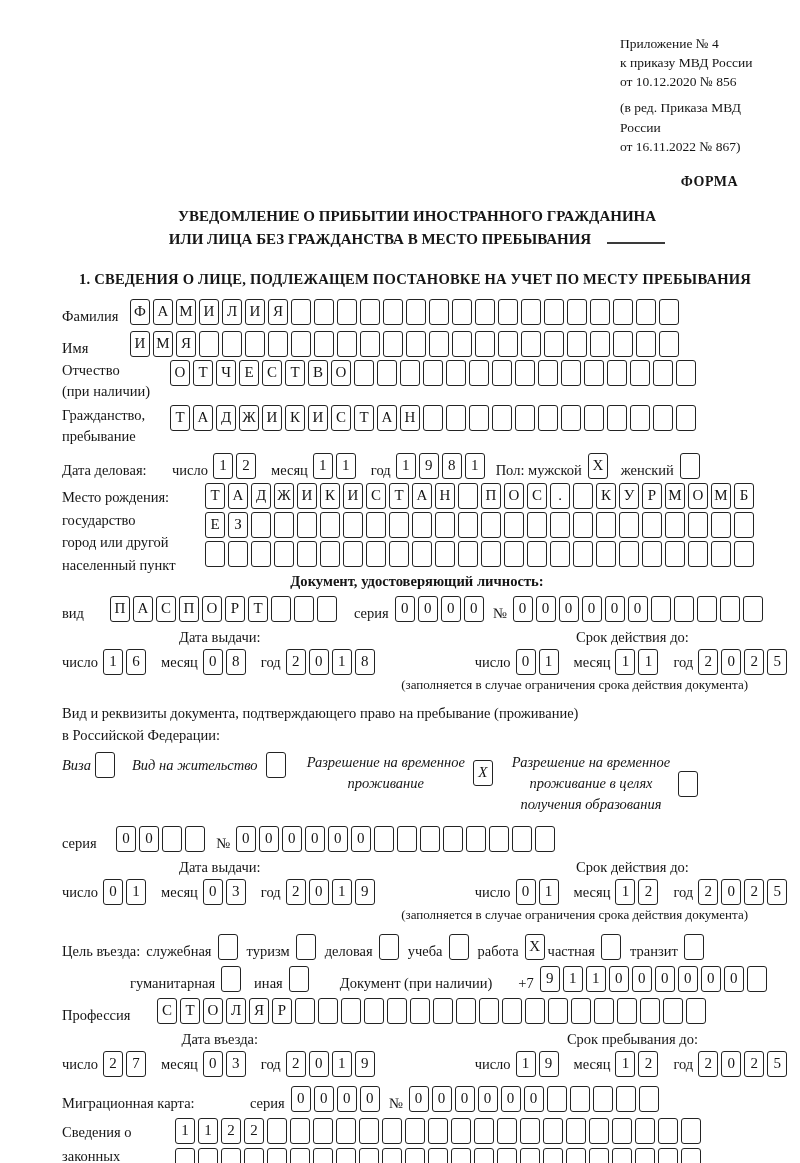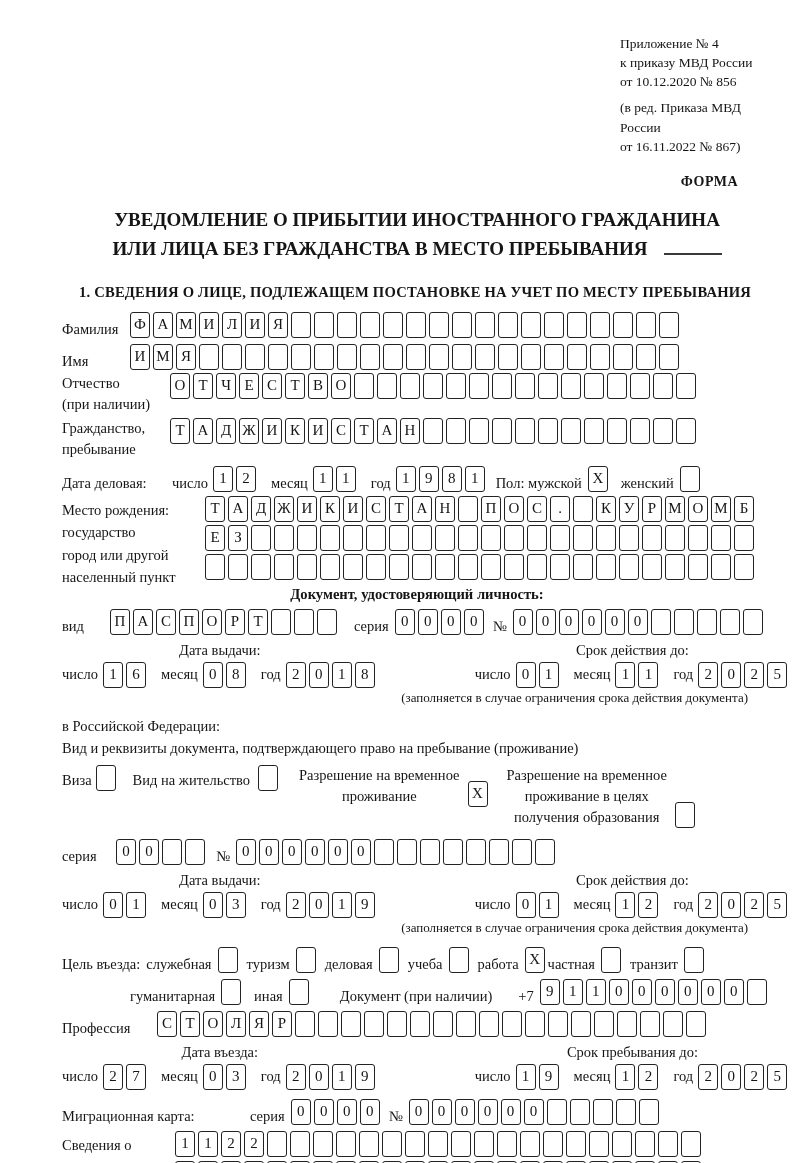--- a/index.html
+++ b/index.html
@@ -11,21 +11,21 @@
     font-size:14.5px;
     overflow:hidden;
   }
   .page { padding:34px 28px 14px 62px; position:relative; width:800px; }
 
   .hdr { margin-left:558px; font-size:13.5px; line-height:1.42; }
   .hdr2 { margin-top:7px; }
 
   .forma { text-align:right; font-weight:bold; margin:18px 34px 0 0; font-size:14px; letter-spacing:.5px; }
 
-  .title { text-align:center; font-weight:bold; font-size:19px; margin-top:15px; line-height:1.55; }
+  .title { text-align:center; font-weight:bold; font-size:15px; margin-top:15px; line-height:1.55; }
   .blank { display:inline-block; width:58px; border-bottom:2px solid #3a3a3a; margin-left:16px; height:1em; }
 
   .sec { font-weight:bold; font-size:14.6px; margin:20px 0 8px -4px; text-align:center; white-space:nowrap; letter-spacing:.2px; }
 
   .row { display:flex; align-items:flex-end; margin-top:3px; min-height:29px; }
   .row.top { align-items:flex-start; }
   .lab { flex:none; }
   .lab2 { line-height:21px; }
   .boxes { display:flex; flex:none; }
   .cb {
@@ -48,21 +48,21 @@
   .dcol2 { margin-left:51px; }
   .dhead { text-align:center; margin-bottom:3px; }
   .drow { display:flex; align-items:center; }
   .dlbl { margin-right:5px; }
   .dlbl-m { margin:0 5px 0 12px; }
   .fnote { font-size:13px; text-align:right; margin:2px 24px 0 0; }
 
   .intro { margin-top:9px; line-height:22px; }
 
   .opts { display:flex; align-items:flex-start; margin-top:6px; }
-  .opt { display:flex; align-items:flex-end; }
+  .opt { display:flex; align-items:center;font-style:italic; }
   .opt-txt { text-align:center; line-height:21px; margin-right:8px; }
 
   .reps { position:relative; margin-top:6px; }
   .reps-lab { position:absolute; left:0; top:3px; line-height:23.5px; width:113px; }
   .reps-rows { margin-left:113px; }
   .reps-rows .boxes { margin-top:4px; }
 </style>
 </head>
 <body>
 
@@ -412,22 +412,22 @@
             <span class="cb">0</span>
             <span class="cb">2</span>
             <span class="cb">5</span>
           </span>
       </div>
     </div>
   </div>
   <div class="fnote">(заполняется в случае ограничения срока действия документа)</div>
 
   <div class="intro">
+    <div>Вид и реквизиты документа, подтверждающего право на пребывание (проживание)</div>
     <div>в Российской Федерации:</div>
-    <div>Вид и реквизиты документа, подтверждающего право на пребывание (проживание)</div>
   </div>
 
   <div class="opts">
     <div class="opt">
       <span class="opt-txt" style="margin-right:4px">Виза</span>
       <span class="boxes">
           <span class="cb">&nbsp;</span>
         </span>
     </div>
     <div class="opt" style="margin-left:14px">

